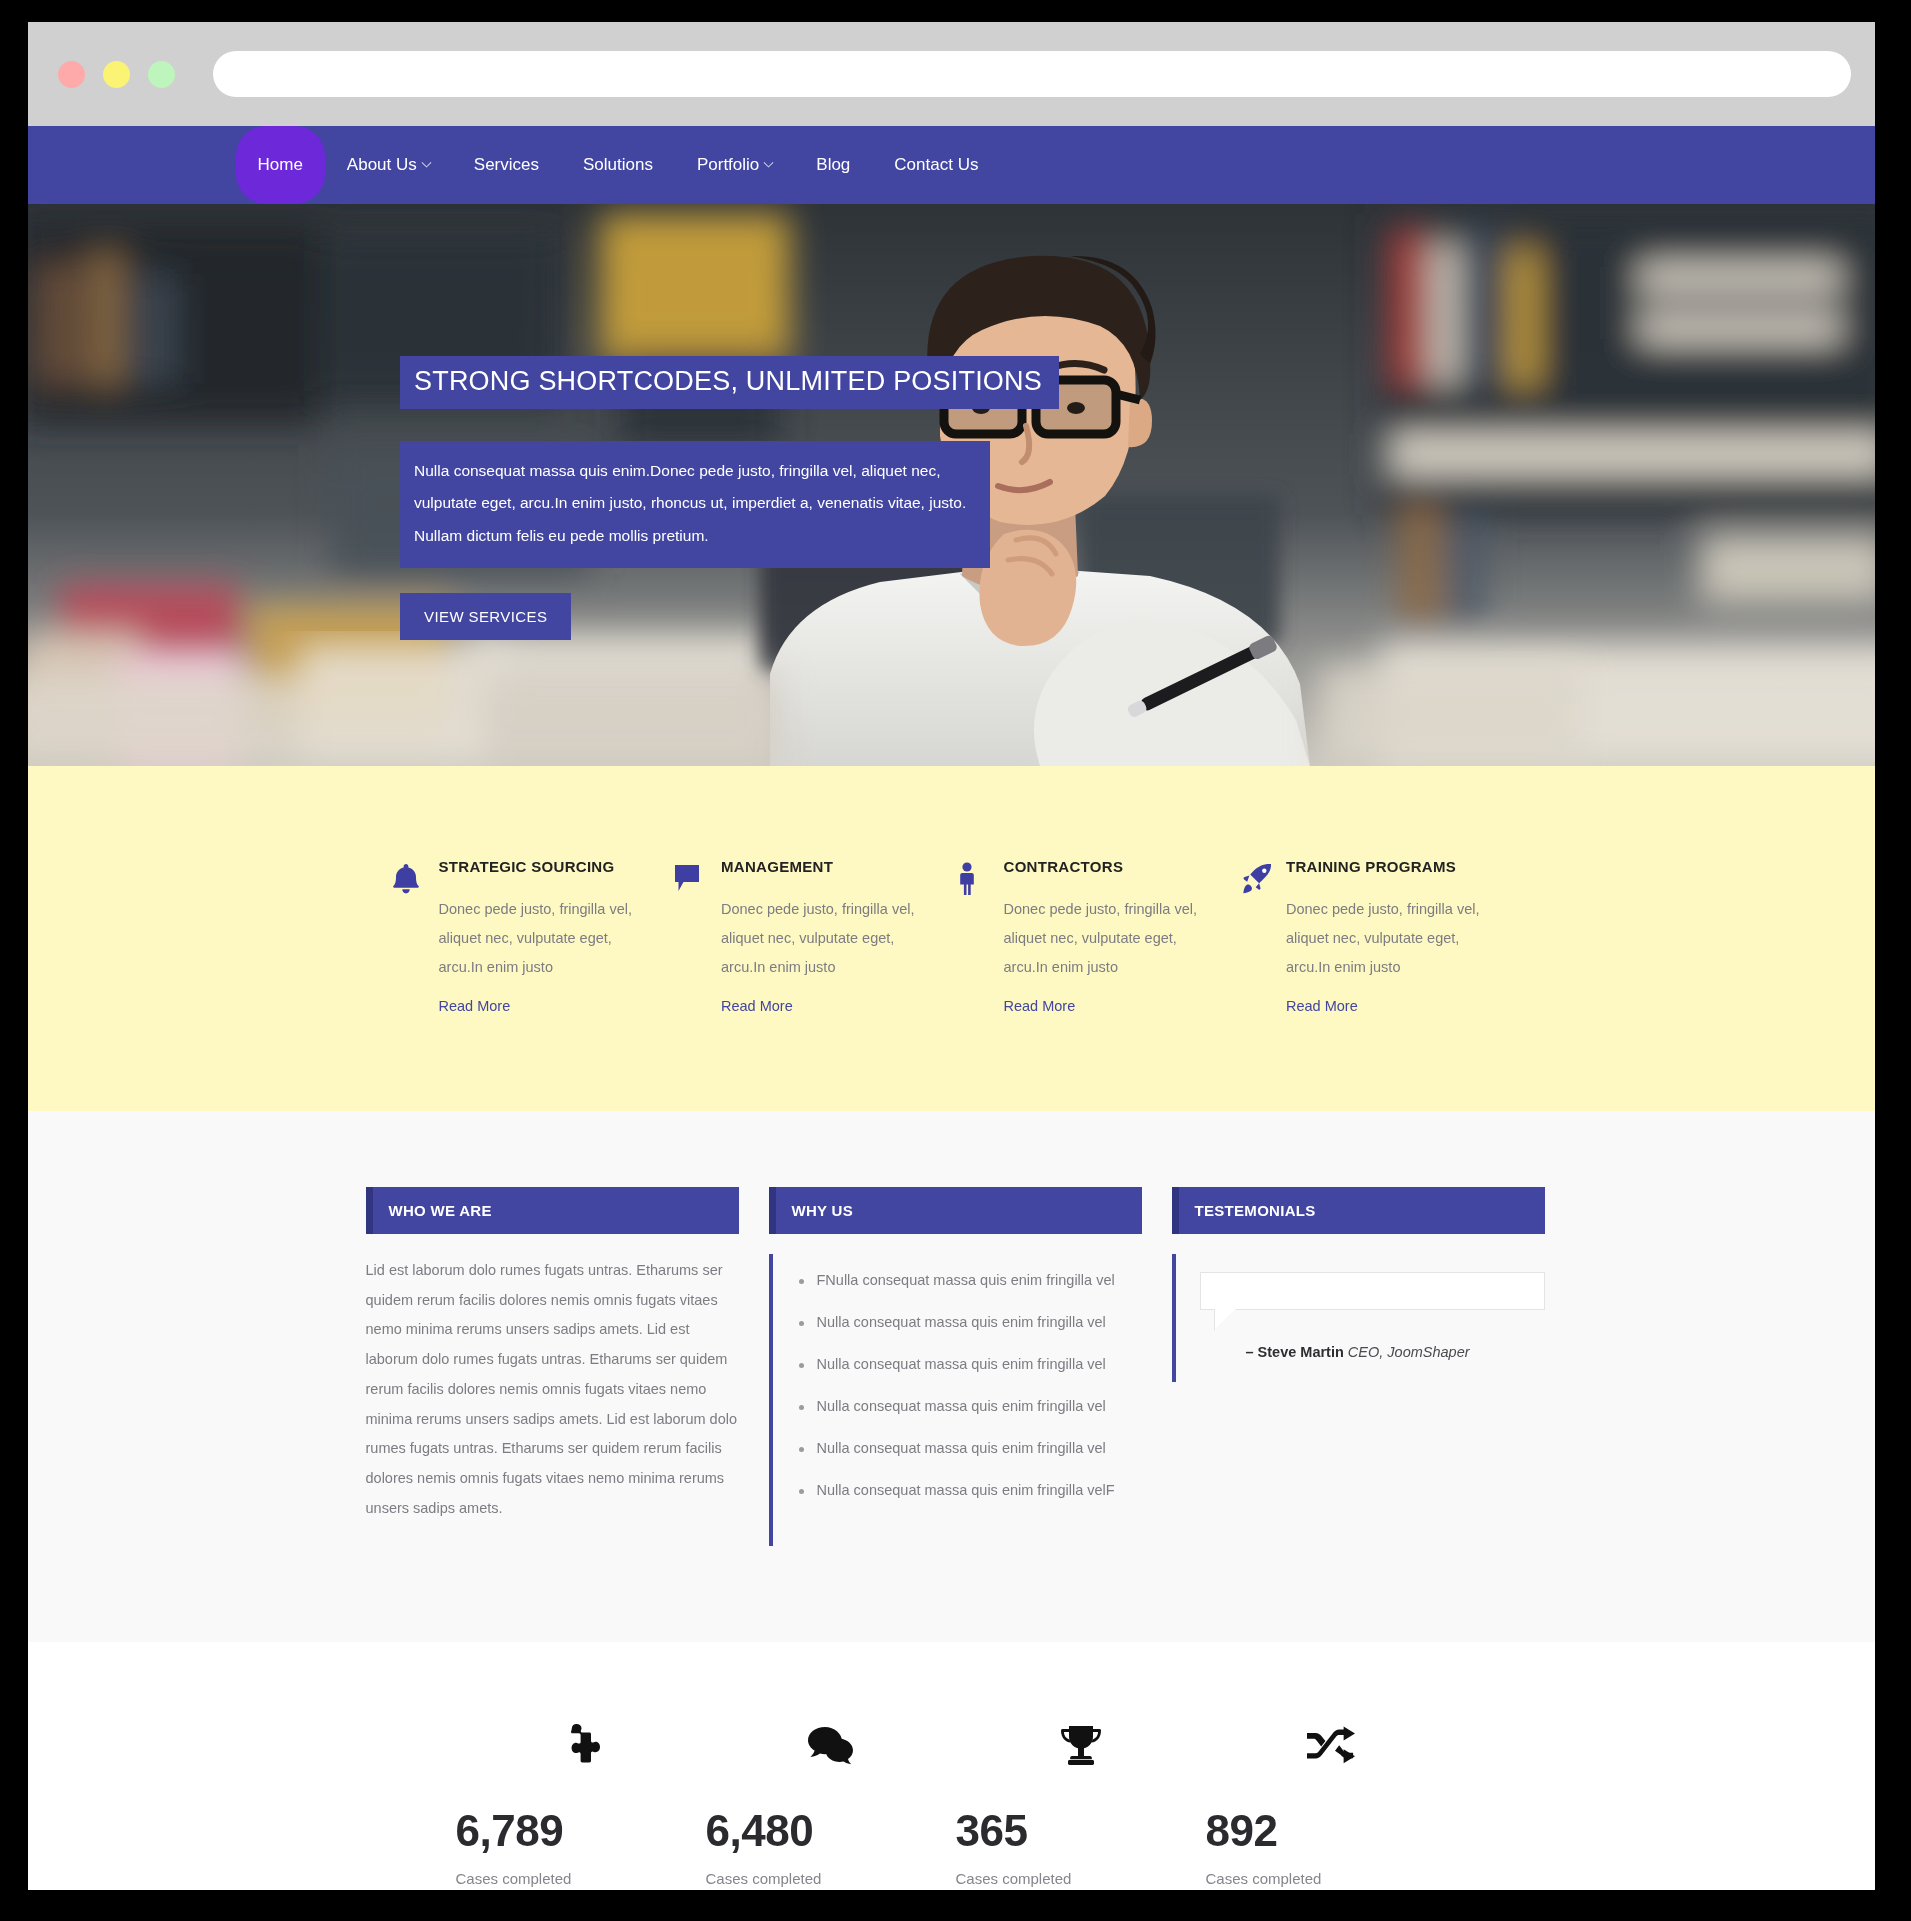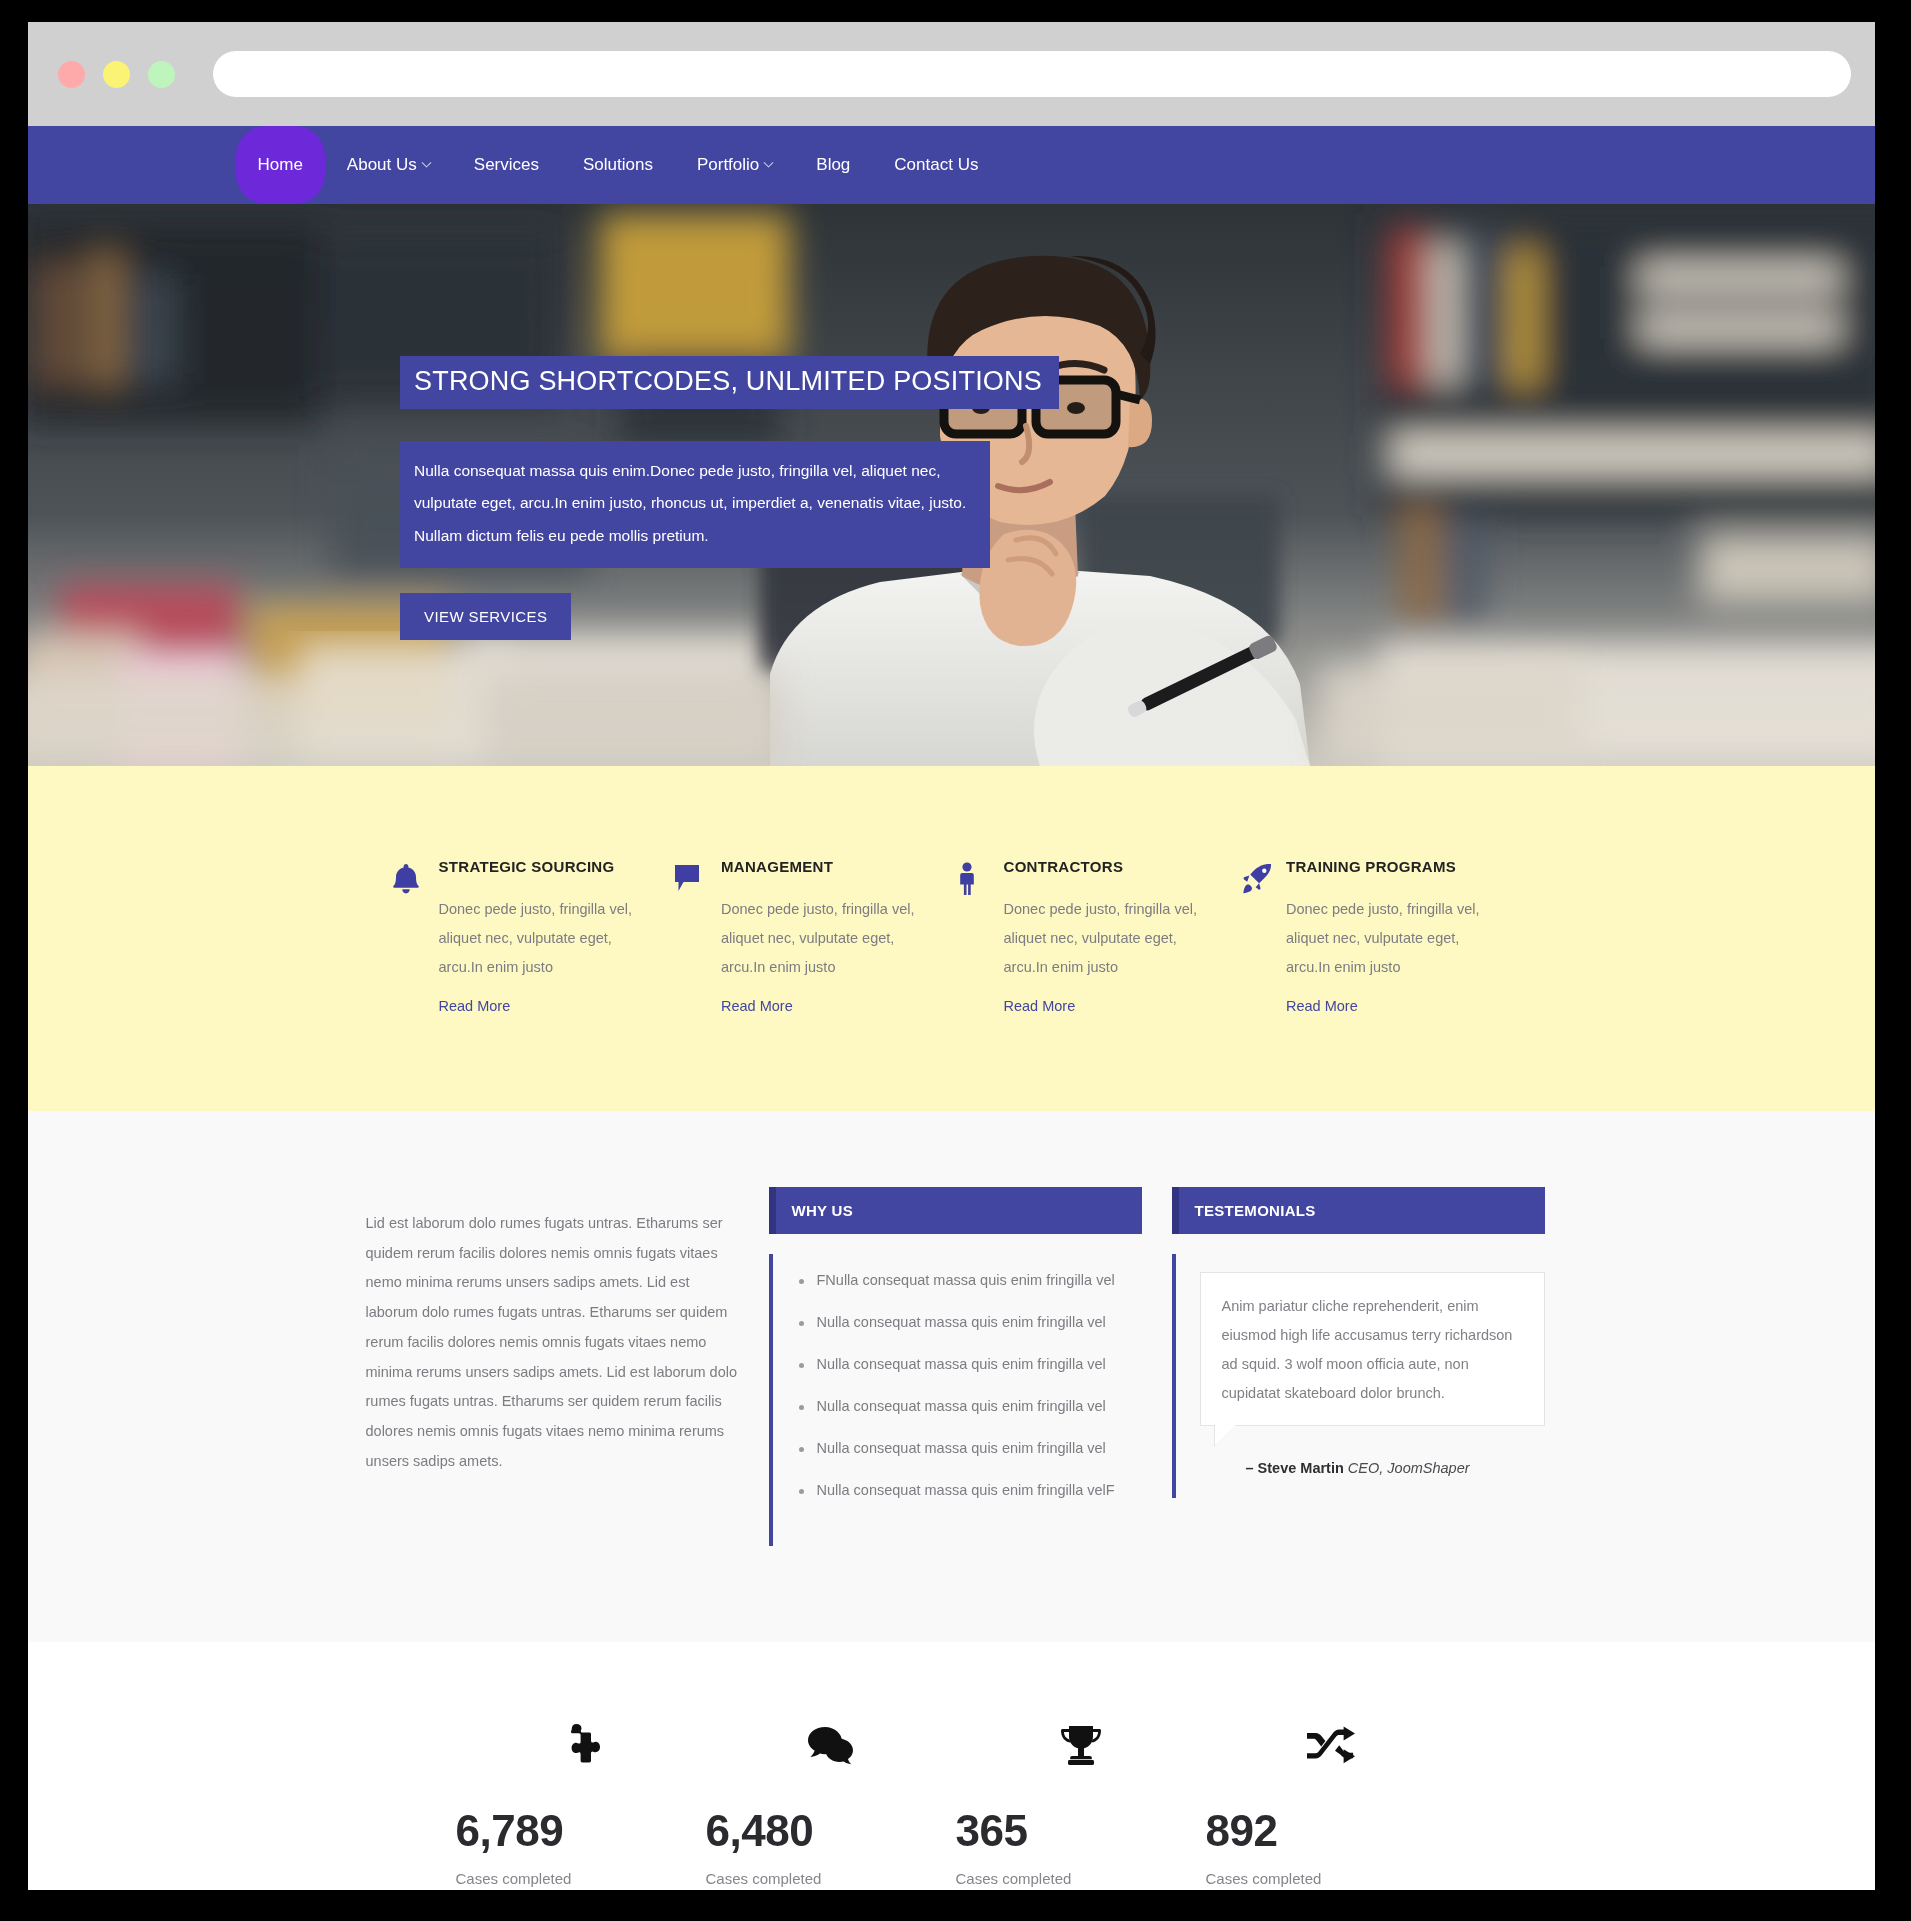--- a/index.html
+++ b/index.html
@@ -454,20 +454,21 @@
               </svg></div>
             <div class="feature-body"><div class="feature-title">TRAINING PROGRAMS</div><div class="feature-text">Donec pede justo, fringilla vel, aliquet nec, vulputate eget, arcu.In enim justo</div><a class="feature-more">Read More</a></div>
           </div>
         </div>
     </div>
 
     <div class="panels-section">
       <div class="panels">
 
         <div class="panel">
+          <div class="panel-head">WHO WE ARE</div>
           <div class="panel-body">
             <p class="panel-para">Lid est laborum dolo rumes fugats untras. Etharums ser quidem rerum facilis dolores nemis omnis fugats vitaes nemo minima rerums unsers sadips amets. Lid est laborum dolo rumes fugats untras. Etharums ser quidem rerum facilis dolores nemis omnis fugats vitaes nemo minima rerums unsers sadips amets. Lid est laborum dolo rumes fugats untras. Etharums ser quidem rerum facilis dolores nemis omnis fugats vitaes nemo minima rerums unsers sadips amets.</p>
           </div>
         </div>
 
         <div class="panel">
           <div class="panel-head">WHY US</div>
           <div class="panel-body bordered">
             <ul class="panel-list" id="why-us-list">
                 <li>FNulla consequat massa quis enim fringilla vel</li>
@@ -477,21 +478,20 @@
                 <li>Nulla consequat massa quis enim fringilla vel</li>
                 <li>Nulla consequat massa quis enim fringilla velF</li>
               </ul>
           </div>
         </div>
 
         <div class="panel">
           <div class="panel-head">TESTEMONIALS</div>
           <div class="panel-body bordered">
             <div class="quote-box">
-              <span>Anim pariatur cliche reprehenderit, enim eiusmod high life accusamus terry richardson ad squid. 3 wolf moon officia aute, non cupidatat skateboard dolor brunch.</span>
               <span class="quote-tail"></span>
             </div>
             <div class="quote-author">
               <b>– Steve Martin</b>
               <i>CEO, JoomShaper</i>
             </div>
           </div>
         </div>
 
       </div>

